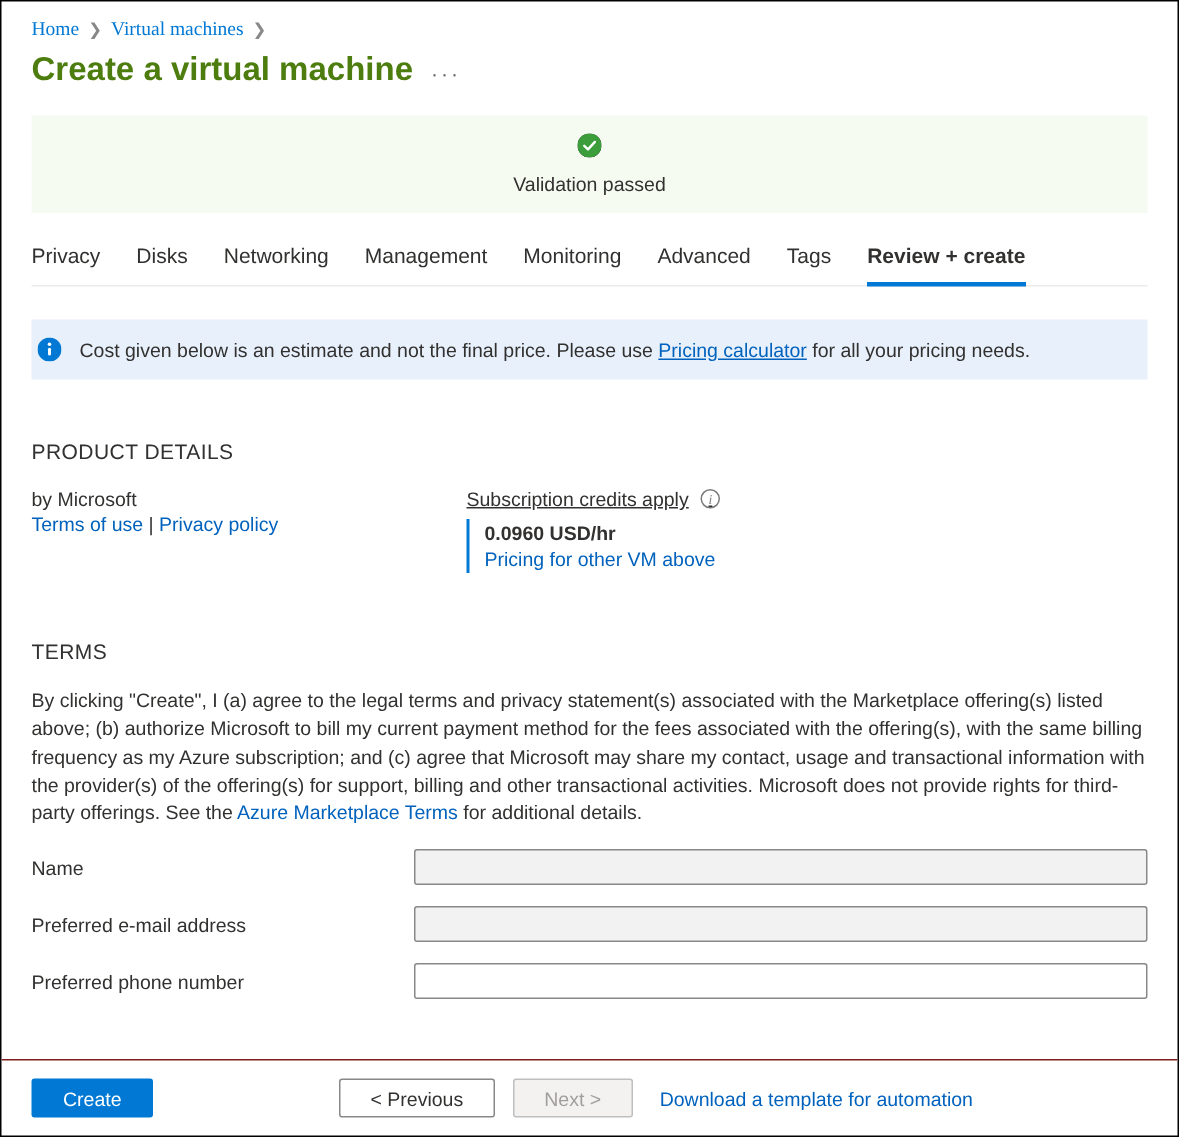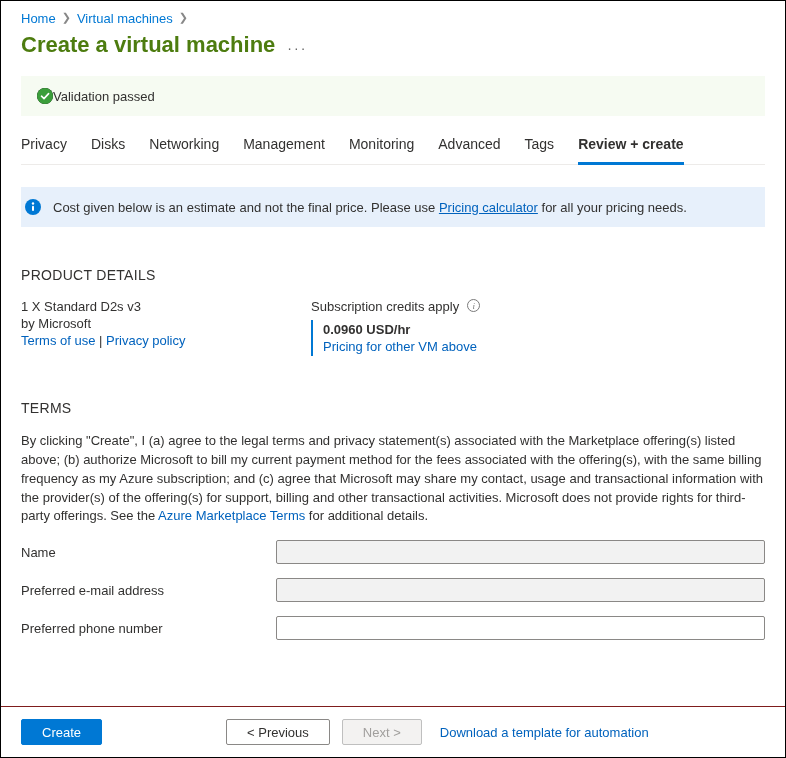--- a/index.html
+++ b/index.html
@@ -14,35 +14,39 @@
       display: flex;
       flex-direction: column;
     }
     .content-wrapper {
       flex: 1;
       padding: 10px 20px 0 20px;
       overflow: hidden;
     }
     .breadcrumb {
       display: flex;
+      align-items: center;
       gap: 6px;
       font-size: 13px;
       margin-bottom: 6px;
+      font-family: Liberation Serif, serif;
     }
     .breadcrumb a { color: #0078d4; text-decoration: none; cursor: pointer; }
     .breadcrumb .chev { color: #888; font-size: 11px; }
     .page-title-row { display: flex; align-items: center; gap: 12px; margin-bottom: 18px; }
     .page-title { font-size: 22px; font-weight: 600; color: #4d7c0f; }
     .title-more { color: #666; letter-spacing: 2px; cursor: pointer; font-size: 14px; padding-top: 6px; }
     .validation-banner {
       background: #f6fbf2;
       padding: 12px 16px;
       display: flex;
       align-items: center;
+      gap: 10px;
       margin-bottom: 14px;
+      flex-direction: column;
     }
     .validation-banner svg { flex-shrink: 0; }
     .tabs {
       display: flex;
       gap: 24px;
       border-bottom: 1px solid #edebe9;
       margin-bottom: 22px;
     }
     .tab {
       padding: 6px 0 10px 0;
@@ -73,21 +77,21 @@
       margin-bottom: 16px;
     }
     .product-row {
       display: flex;
       gap: 60px;
       margin-bottom: 44px;
     }
     .product-left { width: 230px; }
     .product-left .line { margin-bottom: 2px; }
     .product-left a { color: #0062bd; text-decoration: none; cursor: pointer; }
-    .product-right .credits-row { display: flex; gap: 8px; margin-bottom: 6px; }
+    .product-right .credits-row { display: flex; align-items: center; gap: 8px; margin-bottom: 6px; text-decoration: underline; }
     .credits-info-icon { width: 13px; height: 13px; border: 1px solid #7a7a7a; border-radius: 50%; display: inline-flex; align-items: center; justify-content: center; font-size: 9px; color: #7a7a7a; cursor: pointer; font-style: italic; font-family: serif; }
     .price-block {
       border-left: 2px solid #0078d4;
       padding: 2px 0 2px 10px;
     }
     .price-block .price { font-weight: 600; margin-bottom: 2px; }
     .price-block a { color: #0062bd; text-decoration: none; cursor: pointer; }
     .terms-text { font-size: 13px; line-height: 1.45; margin-bottom: 14px; }
     .terms-text a { color: #0062bd; text-decoration: none; cursor: pointer; }
     .form-row {
@@ -177,21 +181,20 @@
       <span>Cost given below is an estimate and not the final price. Please use </span>
       <a>Pricing calculator</a>
       <span> for all your pricing needs.</span>
     </span>
   </div>
 
   <div class="section-heading">PRODUCT DETAILS</div>
 
   <div class="product-row">
     <div class="product-left">
-      <div class="line">1 X Standard D2s v3</div>
       <div class="line">by Microsoft</div>
       <div class="line">
         <a>Terms of use</a><span> | </span><a>Privacy policy</a>
       </div>
     </div>
     <div class="product-right">
       <div class="credits-row">
         <span>Subscription credits apply</span>
         <span class="credits-info-icon">i</span>
       </div>

